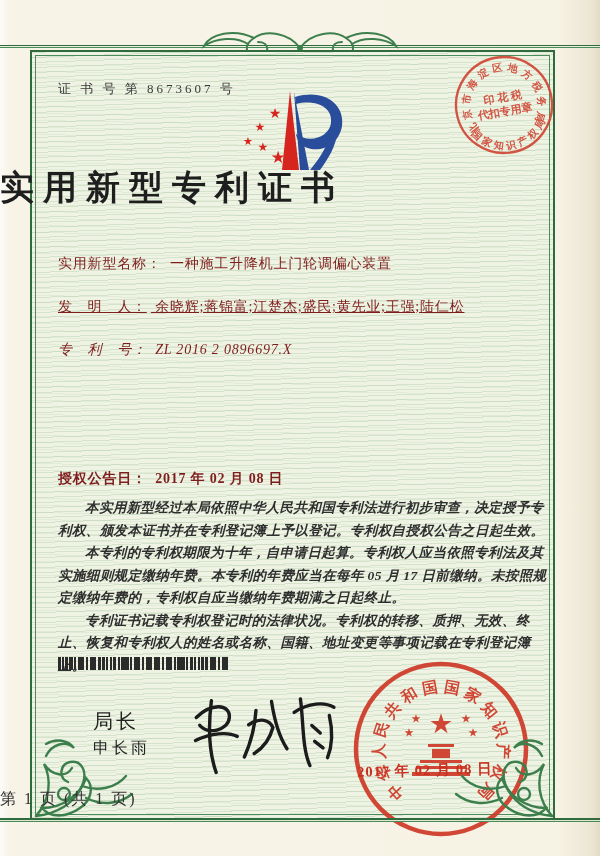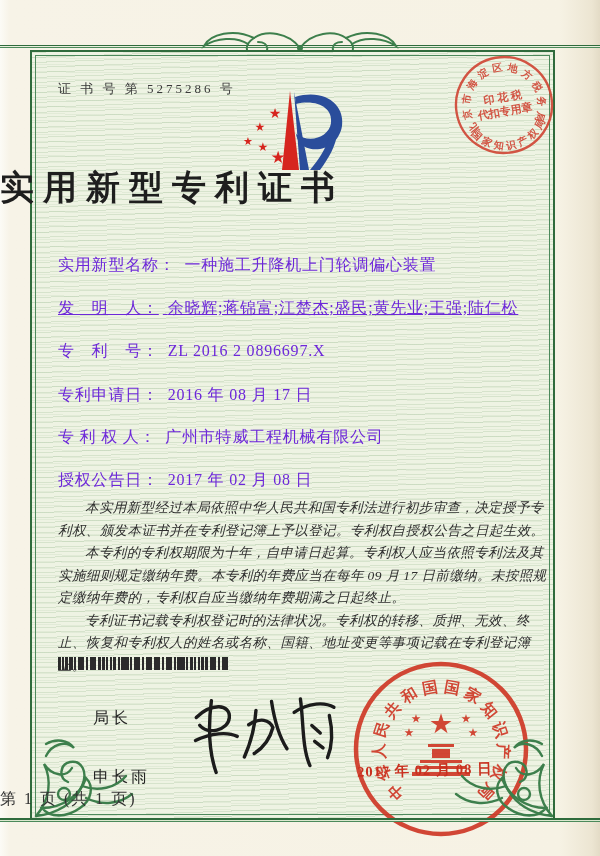--- a/index.html
+++ b/index.html
@@ -21,33 +21,33 @@
     border:2px solid #2f6b3c;
     background:
       repeating-linear-gradient(178deg, rgba(118,163,110,.20) 0 1px, rgba(255,255,255,0) 1px 5px),
       repeating-linear-gradient(181deg, rgba(118,163,110,.10) 0 1px, rgba(255,255,255,0) 1px 7px),
       #eef3e3;}
   .frame::after{content:"";position:absolute;inset:3px;border:1px solid #4d8a5c;pointer-events:none;}
   .cert-no{position:absolute;left:58px;top:80px;font-size:13px;letter-spacing:3px;color:#3a3a3a;}
   .logo{position:absolute;left:233px;top:88px;}
   .title{position:absolute;left:0;right:0;top:165px;
     font-size:34px;font-weight:bold;letter-spacing:9px;color:#1e1e1e;}
-  .field-row{position:absolute;left:58px;width:470px;font-size:16px;color:#6d28d9;
+  .field-row{position:absolute;left:58px;width:470px;font-size:14px;color:#7f1d1d;
     letter-spacing:.8px;white-space:nowrap;}
   .field-row .lbl{margin-right:4px;}
   .body-text{position:absolute;left:58px;top:497px;width:489px;}
   .body-text p{margin:0;text-indent:2em;font-style:italic;
-    font-size:13.5px;line-height:22.5px;color:#2e2e2e;letter-spacing:.4px;}
+    font-size:13.5px;line-height:22.5px;color:#2e2e2e;letter-spacing:.4px;font-weight:bold;}
   .barcode{position:absolute;left:58px;top:657px;width:172px;height:13px;
     background:
       repeating-linear-gradient(90deg,#2b2b2b 0 2px,transparent 2px 4px),
       repeating-linear-gradient(90deg,#2b2b2b 0 1px,transparent 1px 7px),
       repeating-linear-gradient(90deg,#2b2b2b 0 3px,transparent 3px 11px);}
-  .director-label{position:absolute;left:93px;top:708px;font-size:16px;letter-spacing:3px;color:#232323;}
-  .director-name{position:absolute;left:93px;top:738px;font-size:16px;letter-spacing:3px;color:#232323;margin-top:29px;}
+  .director-label{position:absolute;left:93px;top:708px;font-size:20px;letter-spacing:3px;color:#232323;}
+  .director-name{position:absolute;left:93px;top:738px;font-size:16px;letter-spacing:3px;color:#232323;}
   .signature{position:absolute;left:183px;top:680px;transform:rotate(-3deg);}
   .tax-stamp{position:absolute;left:453px;top:54px;transform:rotate(-10deg);opacity:.9;}
   .tax-stamp text{fill:#d04433;font-weight:bold;font-family:"Liberation Serif",serif;}
   .main-seal{position:absolute;left:352px;top:660px;opacity:.93;}
   .main-seal text{fill:#cf3a28;font-weight:bold;font-family:"Liberation Serif",serif;}
   .issue-date{position:absolute;left:357px;top:761px;font-size:14.5px;color:#c9301f;
     letter-spacing:1px;transform:rotate(-1.5deg);font-weight:bold;white-space:nowrap;}
   .footer{position:absolute;left:0;right:0;top:789px;text-align:left;
     font-size:16px;letter-spacing:2px;color:#333;}
   .ornament,.flourish{position:absolute;}
@@ -66,21 +66,21 @@
       <path d="M90,32 C74,40 52,38 44,30 C54,38 72,38 84,30"></path>
       <path d="M130,24 C142,8 164,6 176,14 C188,22 184,34 170,32 C160,30 160,18 172,18"></path>
       <path d="M176,14 C196,4 220,10 226,22 C214,14 194,12 182,20"></path>
       <path d="M170,32 C186,40 208,38 216,30 C206,38 188,38 176,30"></path>
       <circle cx="130" cy="24" r="3" fill="#3d7f4c" stroke="none"></circle>
     </g>
   </svg>
 
   <div class="frame"></div>
 
-  <div class="cert-no">证 书 号 第 5275286 号</div>
+  <div class="cert-no">证 书 号 第 8673607 号</div>
 
   <svg class="logo" width="120" height="90" viewBox="0 0 120 90">
     <g fill="#d6251e" font-family="'DejaVu Sans',sans-serif" text-anchor="middle">
       <text x="42" y="30" font-size="14">★</text>
       <text x="27" y="43" font-size="12">★</text>
       <text x="15" y="57" font-size="11">★</text>
       <text x="30" y="63" font-size="12">★</text>
       <text x="45" y="75" font-size="17">★</text>
     </g>
     <polygon points="57,3 66,82 49,82" fill="#d6251e"></polygon>
@@ -93,40 +93,32 @@
   <div class="title">实用新型专利证书</div>
 
   <div class="field-row" style="top:255px;">
     <span class="lbl">实用新型名称：</span>
     <span>一种施工升降机上门轮调偏心装置</span>
   </div>
   <div class="field-row" style="top:298px;text-decoration:underline;">
     <span class="lbl">发　明　人：</span>
     <span>余晓辉;蒋锦富;江楚杰;盛民;黄先业;王强;陆仁松</span>
   </div>
-  <div class="field-row" style="top:341px;">
+  <div class="field-row" style="top:341px;font-style:italic;">
     <span class="lbl">专　利　号：</span>
     <span>ZL 2016 2 0896697.X</span>
   </div>
-  <div class="field-row" style="top:385px;">
-    <span class="lbl">专利申请日：</span>
-    <span>2016 年 08 月 17 日</span>
-  </div>
-  <div class="field-row" style="top:427px;">
-    <span class="lbl">专 利 权 人：</span>
-    <span>广州市特威工程机械有限公司</span>
-  </div>
-  <div class="field-row" style="top:470px;">
+  <div class="field-row" style="top:470px;font-weight:bold;">
     <span class="lbl">授权公告日：</span>
     <span>2017 年 02 月 08 日</span>
   </div>
 
   <div class="body-text">
     <p>本实用新型经过本局依照中华人民共和国专利法进行初步审查，决定授予专利权、颁发本证书并在专利登记簿上予以登记。专利权自授权公告之日起生效。</p>
-    <p>本专利的专利权期限为十年，自申请日起算。专利权人应当依照专利法及其实施细则规定缴纳年费。本专利的年费应当在每年 09 月 17 日前缴纳。未按照规定缴纳年费的，专利权自应当缴纳年费期满之日起终止。</p>
+    <p>本专利的专利权期限为十年，自申请日起算。专利权人应当依照专利法及其实施细则规定缴纳年费。本专利的年费应当在每年 05 月 17 日前缴纳。未按照规定缴纳年费的，专利权自应当缴纳年费期满之日起终止。</p>
     <p>专利证书记载专利权登记时的法律状况。专利权的转移、质押、无效、终止、恢复和专利权人的姓名或名称、国籍、地址变更等事项记载在专利登记簿上。</p>
   </div>
 
   <div class="barcode"></div>
 
   <div class="director-label">局长</div>
   <div class="director-name">申长雨</div>
 
   <svg class="signature" width="160" height="100" viewBox="0 0 160 100">
     <g fill="none" stroke="#1c1c1c" stroke-width="3.4" stroke-linecap="round">

